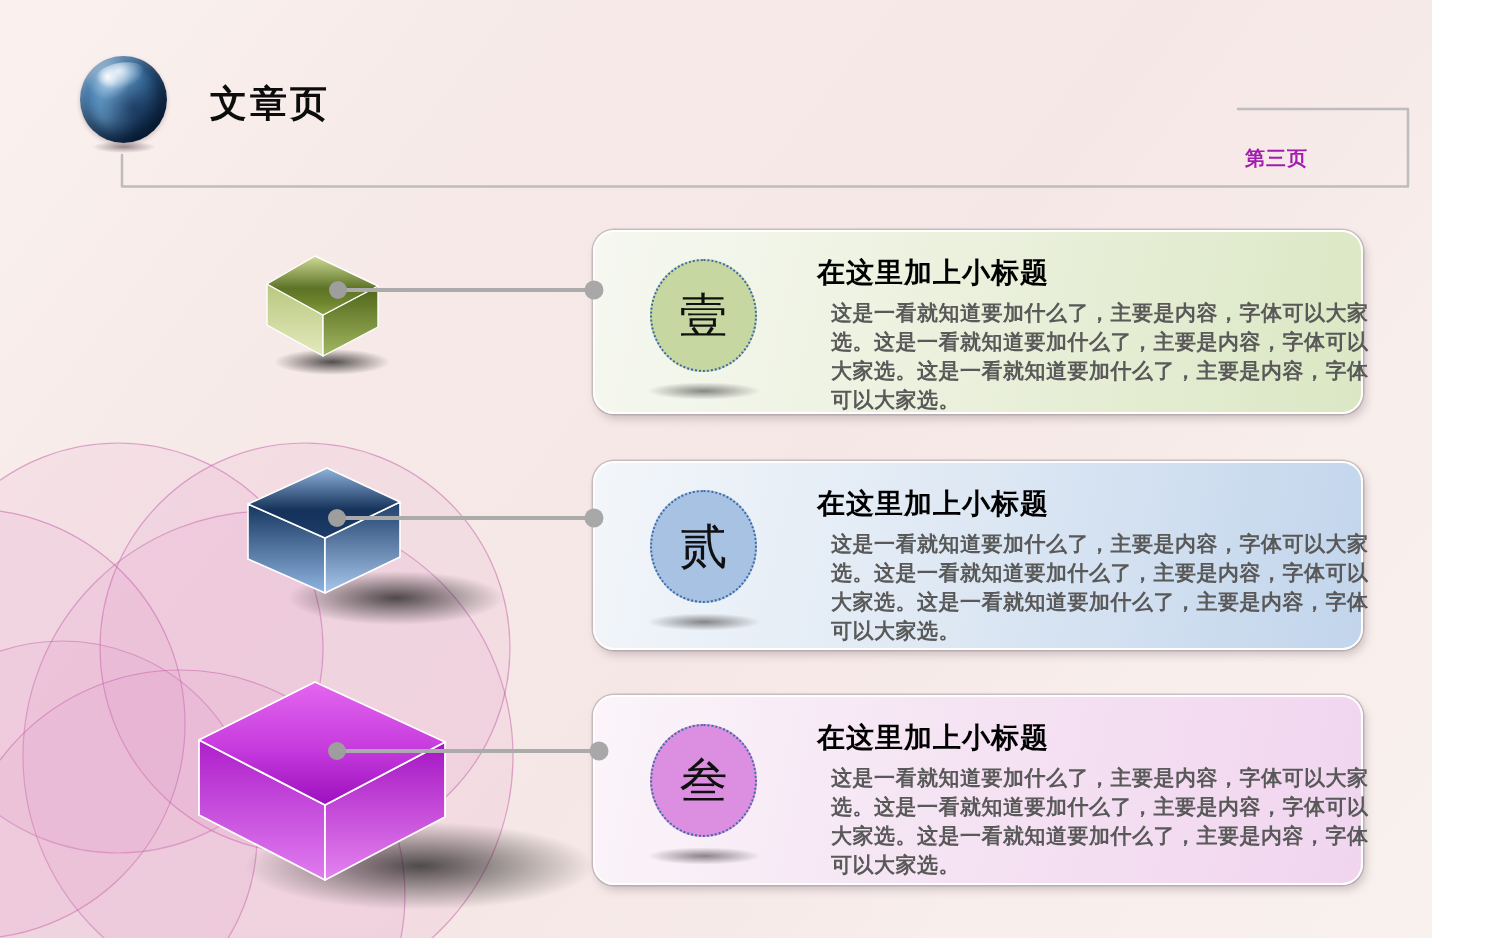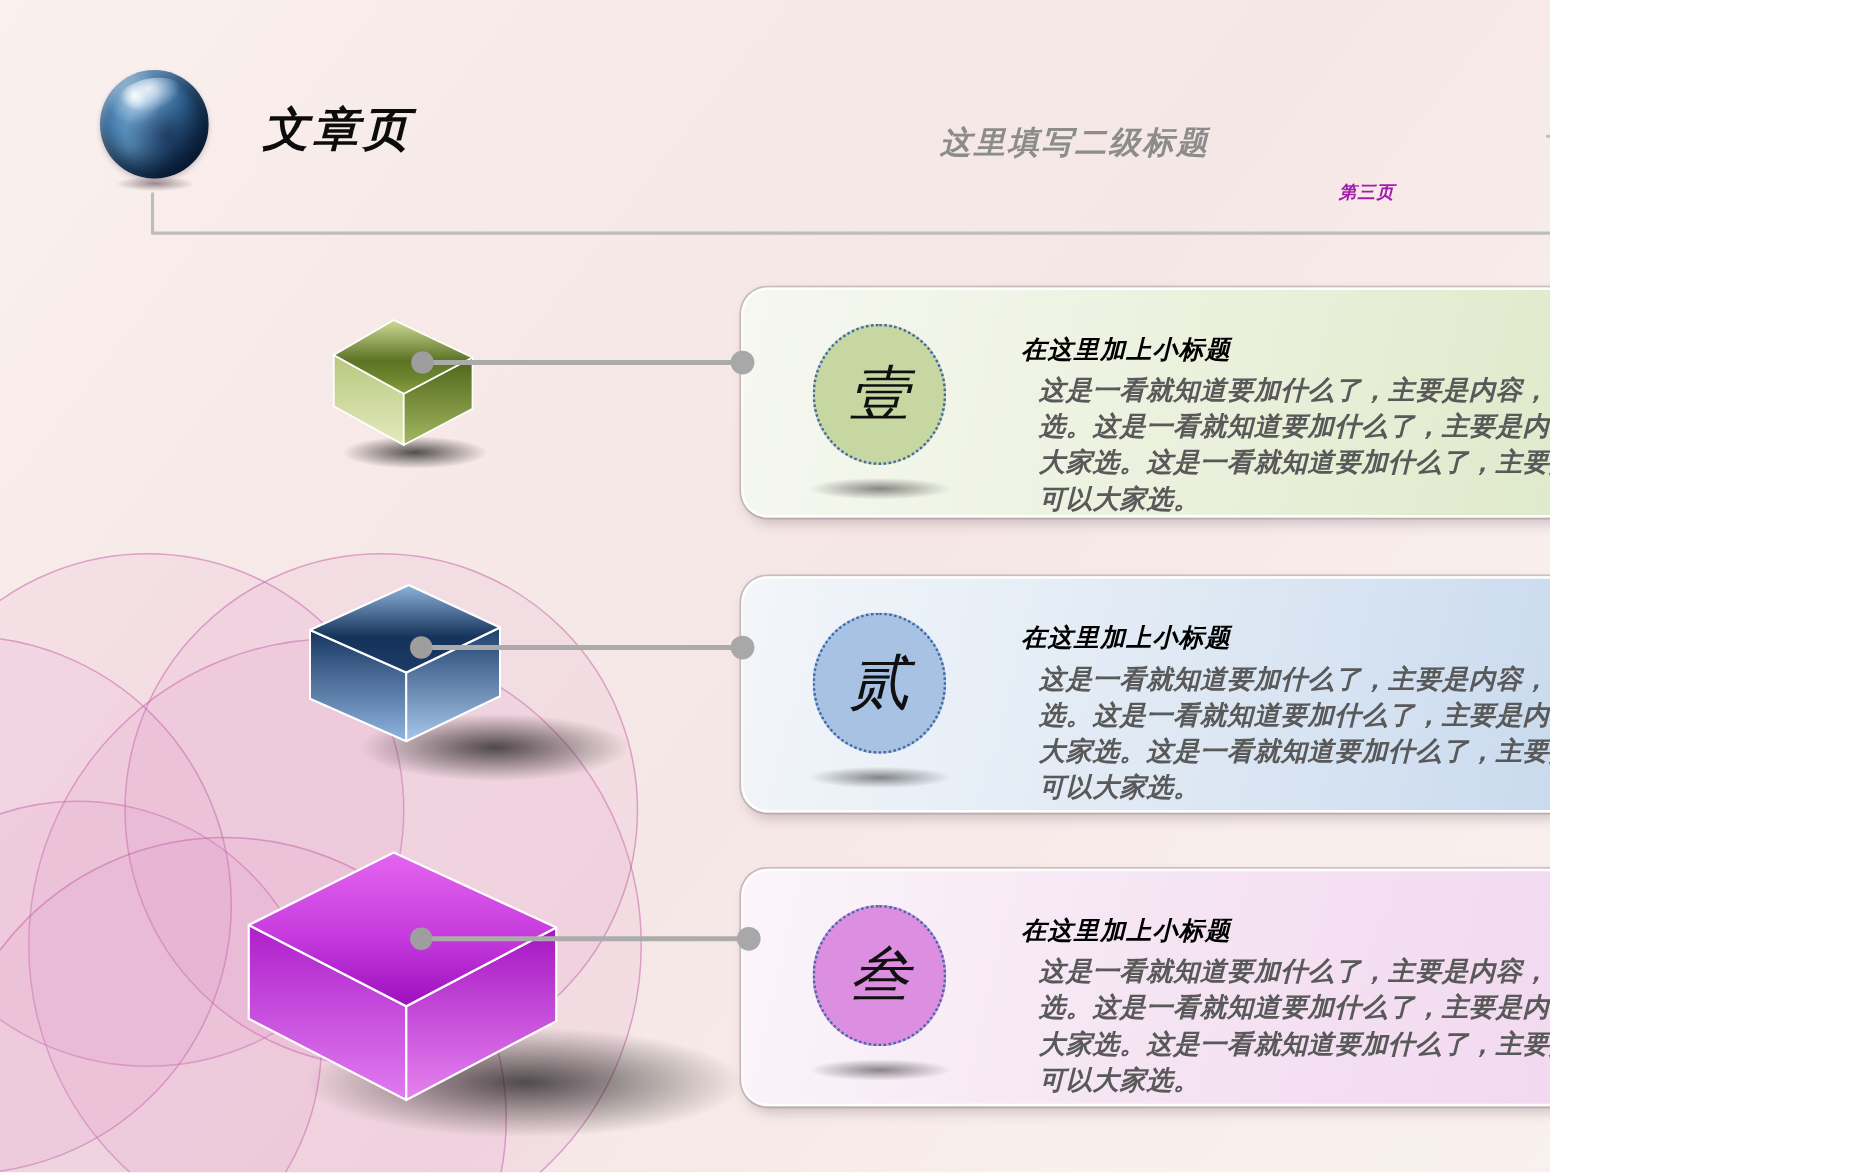--- a/index.html
+++ b/index.html
@@ -2,23 +2,22 @@
 <html><head>
 <meta charset="utf-8">
 <style>
   * { margin:0; padding:0; box-sizing:border-box; }
   html,body { width:1500px; height:938px; }
   body {
     font-family: "Liberation Sans", "DejaVu Sans", sans-serif;
     overflow:hidden;
   }
   .slide {
-    position:relative; width:1240px; height:938px; overflow:hidden;
+    position:relative; width:1432px; height:938px; overflow:hidden;
     background: linear-gradient(128deg, #faf1ef 0%, #f6e9e7 30%, #f5e7e5 55%, #f8eeec 78%, #f9f1ee 100%);
-    font-style: italic;
   }
   
   svg.decor { position:absolute; left:0; top:0; z-index:3; pointer-events:none; }
 
   
   .globe {
     position:absolute; left:80px; top:56px; width:87px; height:87px; border-radius:50%;
     z-index:4;
     background:
       radial-gradient(circle at 32% 24%, rgba(255,255,255,0.95) 0%, rgba(255,255,255,0.25) 12%, rgba(255,255,255,0) 26%),
@@ -41,21 +40,21 @@
   .page-title {
     position:absolute; left:210px; top:79px; z-index:4;
     font-size:37px; font-weight:700; color:#0c0c0c; letter-spacing:3px;
   }
   .secondary-title {
     position:absolute; right:272px; top:97px; z-index:4;
     font-size:25px; font-weight:700; color:#8c8c8c; letter-spacing:2px;
   }
   .page-badge {
     position:absolute; right:124px; top:145px; z-index:4;
-    font-size:14px; font-weight:700; color:#a21caf; letter-spacing:1px;
+    font-size:20px; font-weight:700; color:#a21caf; letter-spacing:1px;
   }
   
   .card {
     position:absolute; left:593px; width:770px; z-index:2;
     border-radius:21px;
     border:2px solid rgba(255,255,255,0.95);
     box-shadow: 0 0 0 1.5px rgba(150,140,145,0.45), 3px 5px 9px rgba(120,95,110,0.30);
   }
   .card-1 { top:230px; height:184px;
     background: linear-gradient(103deg, #f6f8f1 0%, #ecf1de 45%, #dbe7c4 100%); }
@@ -74,21 +73,21 @@
   .card-2 .num-circle { background:#a8c2e4; }
   .card-3 .num-circle { background:#dc8fe0; }
   .num-char { font-size:48px; font-weight:400; color:#101010; line-height:1; }
 
   .circle-shadow {
     position:absolute; left:50px; top:150px; width:118px; height:18px;
     background: radial-gradient(ellipse at center, rgba(45,45,45,0.55) 0%, rgba(45,45,45,0) 68%);
   }
   .card-title {
     position:absolute; left:222px; top:22px;
-    font-size:20px; font-weight:700; color:#000; letter-spacing:1px;margin-top:12px;
+    font-size:28px; font-weight:700; color:#000; letter-spacing:1px;
   }
   .card-body {
     position:absolute; left:236px; top:66px; width:545px;
     font-size:21px; font-weight:700; color:#595959; line-height:29px;
     letter-spacing:0.5px; word-break:break-all;
   }
 </style>
 </head>
 <body>
 
@@ -193,21 +192,20 @@
       <line x1="337" y1="751" x2="599" y2="751" stroke="#ababab" stroke-width="4"></line>
       <circle cx="337" cy="751" r="9" fill="#9e9e9e"></circle>
       <circle cx="599" cy="751" r="9.5" fill="#a8a8a8"></circle>
     </g>
   </svg>
 
   <div class="globe"></div>
   <div class="globe-shadow"></div>
 
   <h1 class="page-title">文章页</h1>
-  <div class="secondary-title">这里填写二级标题</div>
   <div class="page-badge">第三页</div>
 
   <section class="card card-1">
     <div class="circle-shadow"></div>
     <div class="num-circle">
       <span class="num-char">壹</span>
     </div>
     <h2 class="card-title">在这里加上小标题</h2>
     <p class="card-body">这是一看就知道要加什么了，主要是内容，字体可以大家选。这是一看就知道要加什么了，主要是内容，字体可以大家选。这是一看就知道要加什么了，主要是内容，字体可以大家选。</p>
   </section>

